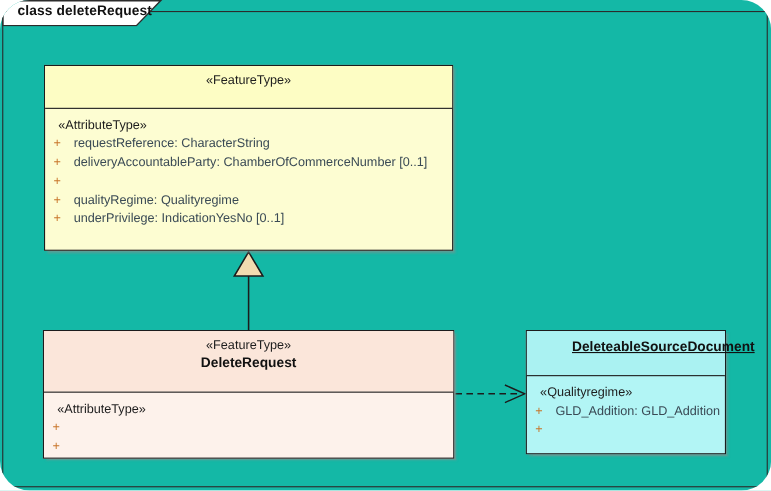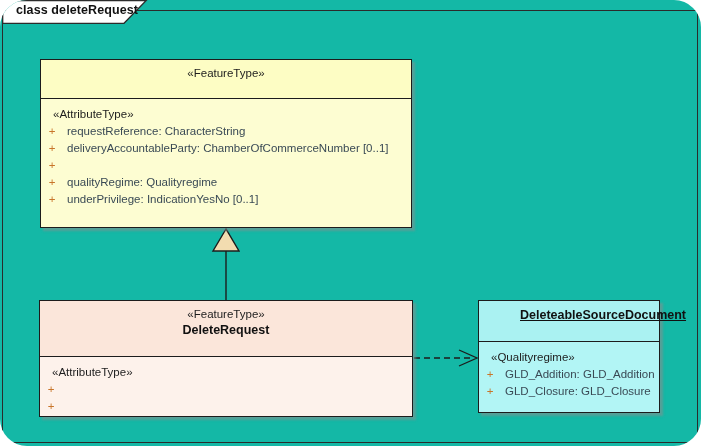--- a/index.html
+++ b/index.html
@@ -226,18 +226,17 @@
     </div>
     <div class="uml-divider"></div>
     <div class="uml-body">
       <div class="group-stereotype">«Qualityregime»</div>
       <div class="attr-row">
         <span class="attr-vis">+</span>
         <span class="attr-text">GLD_Addition: GLD_Addition</span>
       </div>
       <div class="attr-row">
         <span class="attr-vis">+</span>
-        <span class="attr-text">GLD_Closure: GLD_Closure</span>
       </div>
     </div>
   </div>
 
 </div>
 
 </body></html>

